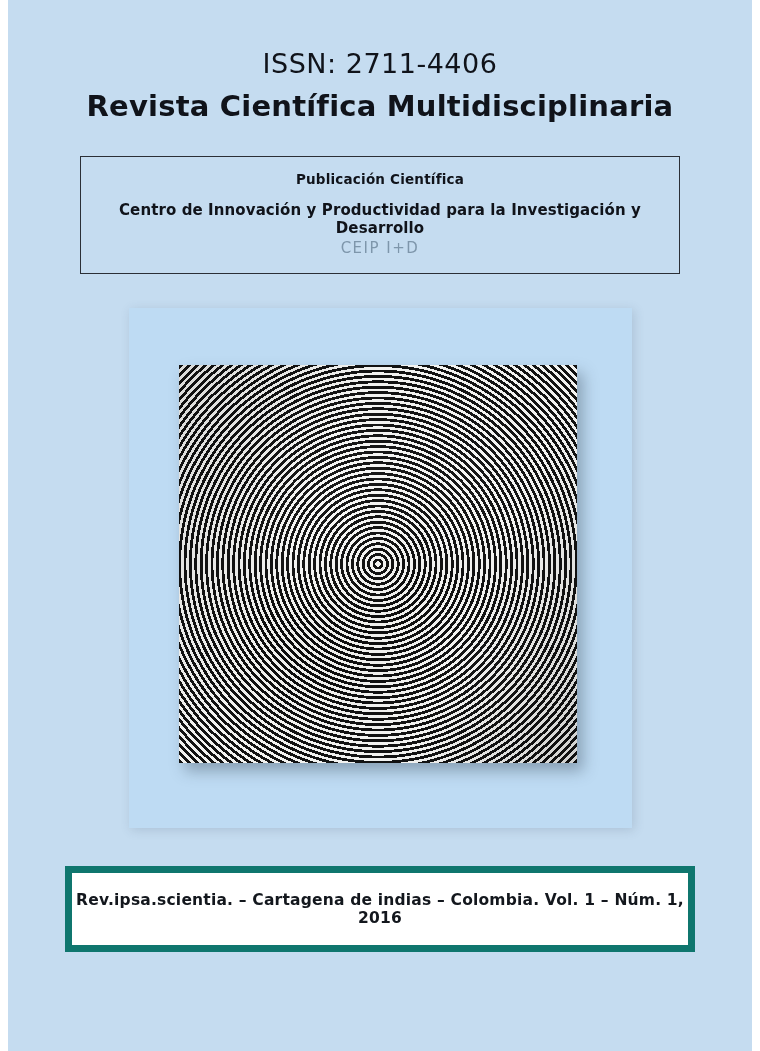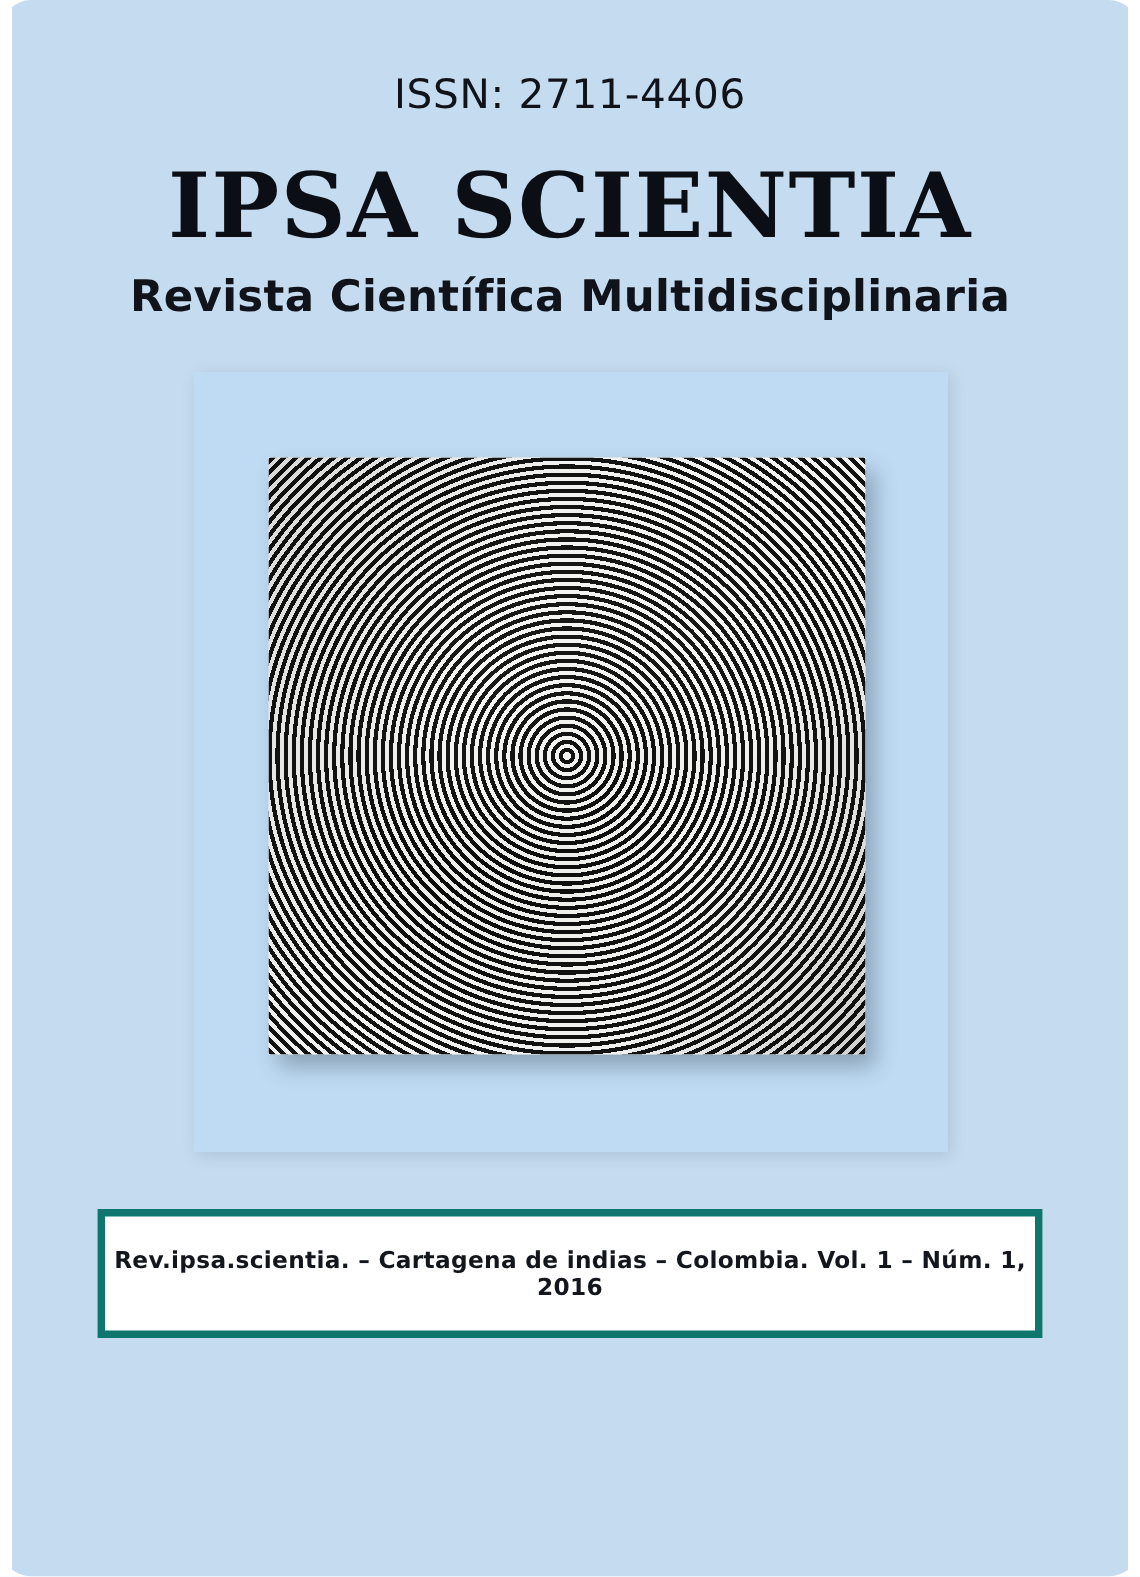--- a/index.html
+++ b/index.html
@@ -14,21 +14,20 @@
     font-family: "DejaVu Sans", sans-serif;
   }
 
   .cover {
     position: relative;
     width: 760px;
     height: 1051px;
     background: #c5dcf0;
     box-sizing: border-box;
     padding: 0;
-    border-radius: 21px;
   }
 
   
   .cover::before {
     content: "";
     position: absolute;
     left: 0; top: 0; bottom: 0;
     width: 8px;
     background: #ffffff;
     z-index: 5;
@@ -142,45 +141,49 @@
     position: absolute;
     inset: 0;
     background: linear-gradient(115deg, rgba(0,0,0,0.10) 0%, rgba(0,0,0,0) 35%, rgba(0,0,0,0) 70%, rgba(0,0,0,0.14) 100%);
   }
 
   .footer-box {
     margin: 38px auto 0 auto;
     width: 630px;
     height: 86px;
     background: #ffffff;
-    border: 5px solid #0f766e;
+    border: 7px solid #0f766e;
     display: flex;
     align-items: center;
     justify-content: center;
     box-sizing: border-box;
   }
   .footer-text {
     font-size: 15.5px;
     font-weight: bold;
     color: #13171d;
     letter-spacing: 0.2px;
     text-align: center;
   }
 </style>
 </head>
 <body>
 
 <div class="cover">
 
   <div class="issn">ISSN: 2711-4406</div>
 
-  <div class="journal-title">IPSA SCIENTIA</div>
 
   <div class="subtitle">Revista Científica Multidisciplinaria</div>
 
+  <div class="publisher-box">
+    <div class="publisher-line1">Publicación Científica</div>
+    <div class="publisher-line2">Centro de Innovación y Productividad para la Investigación y Desarrollo</div>
+    <div class="publisher-line3">CEIP I+D</div>
+  </div>
 
   <div class="art-wrap">
     <div class="art-frame">
       <div class="rings"></div>
       <div class="shade"></div>
       <div class="vignette"></div>
     </div>
   </div>
 
   <div class="footer-box">

